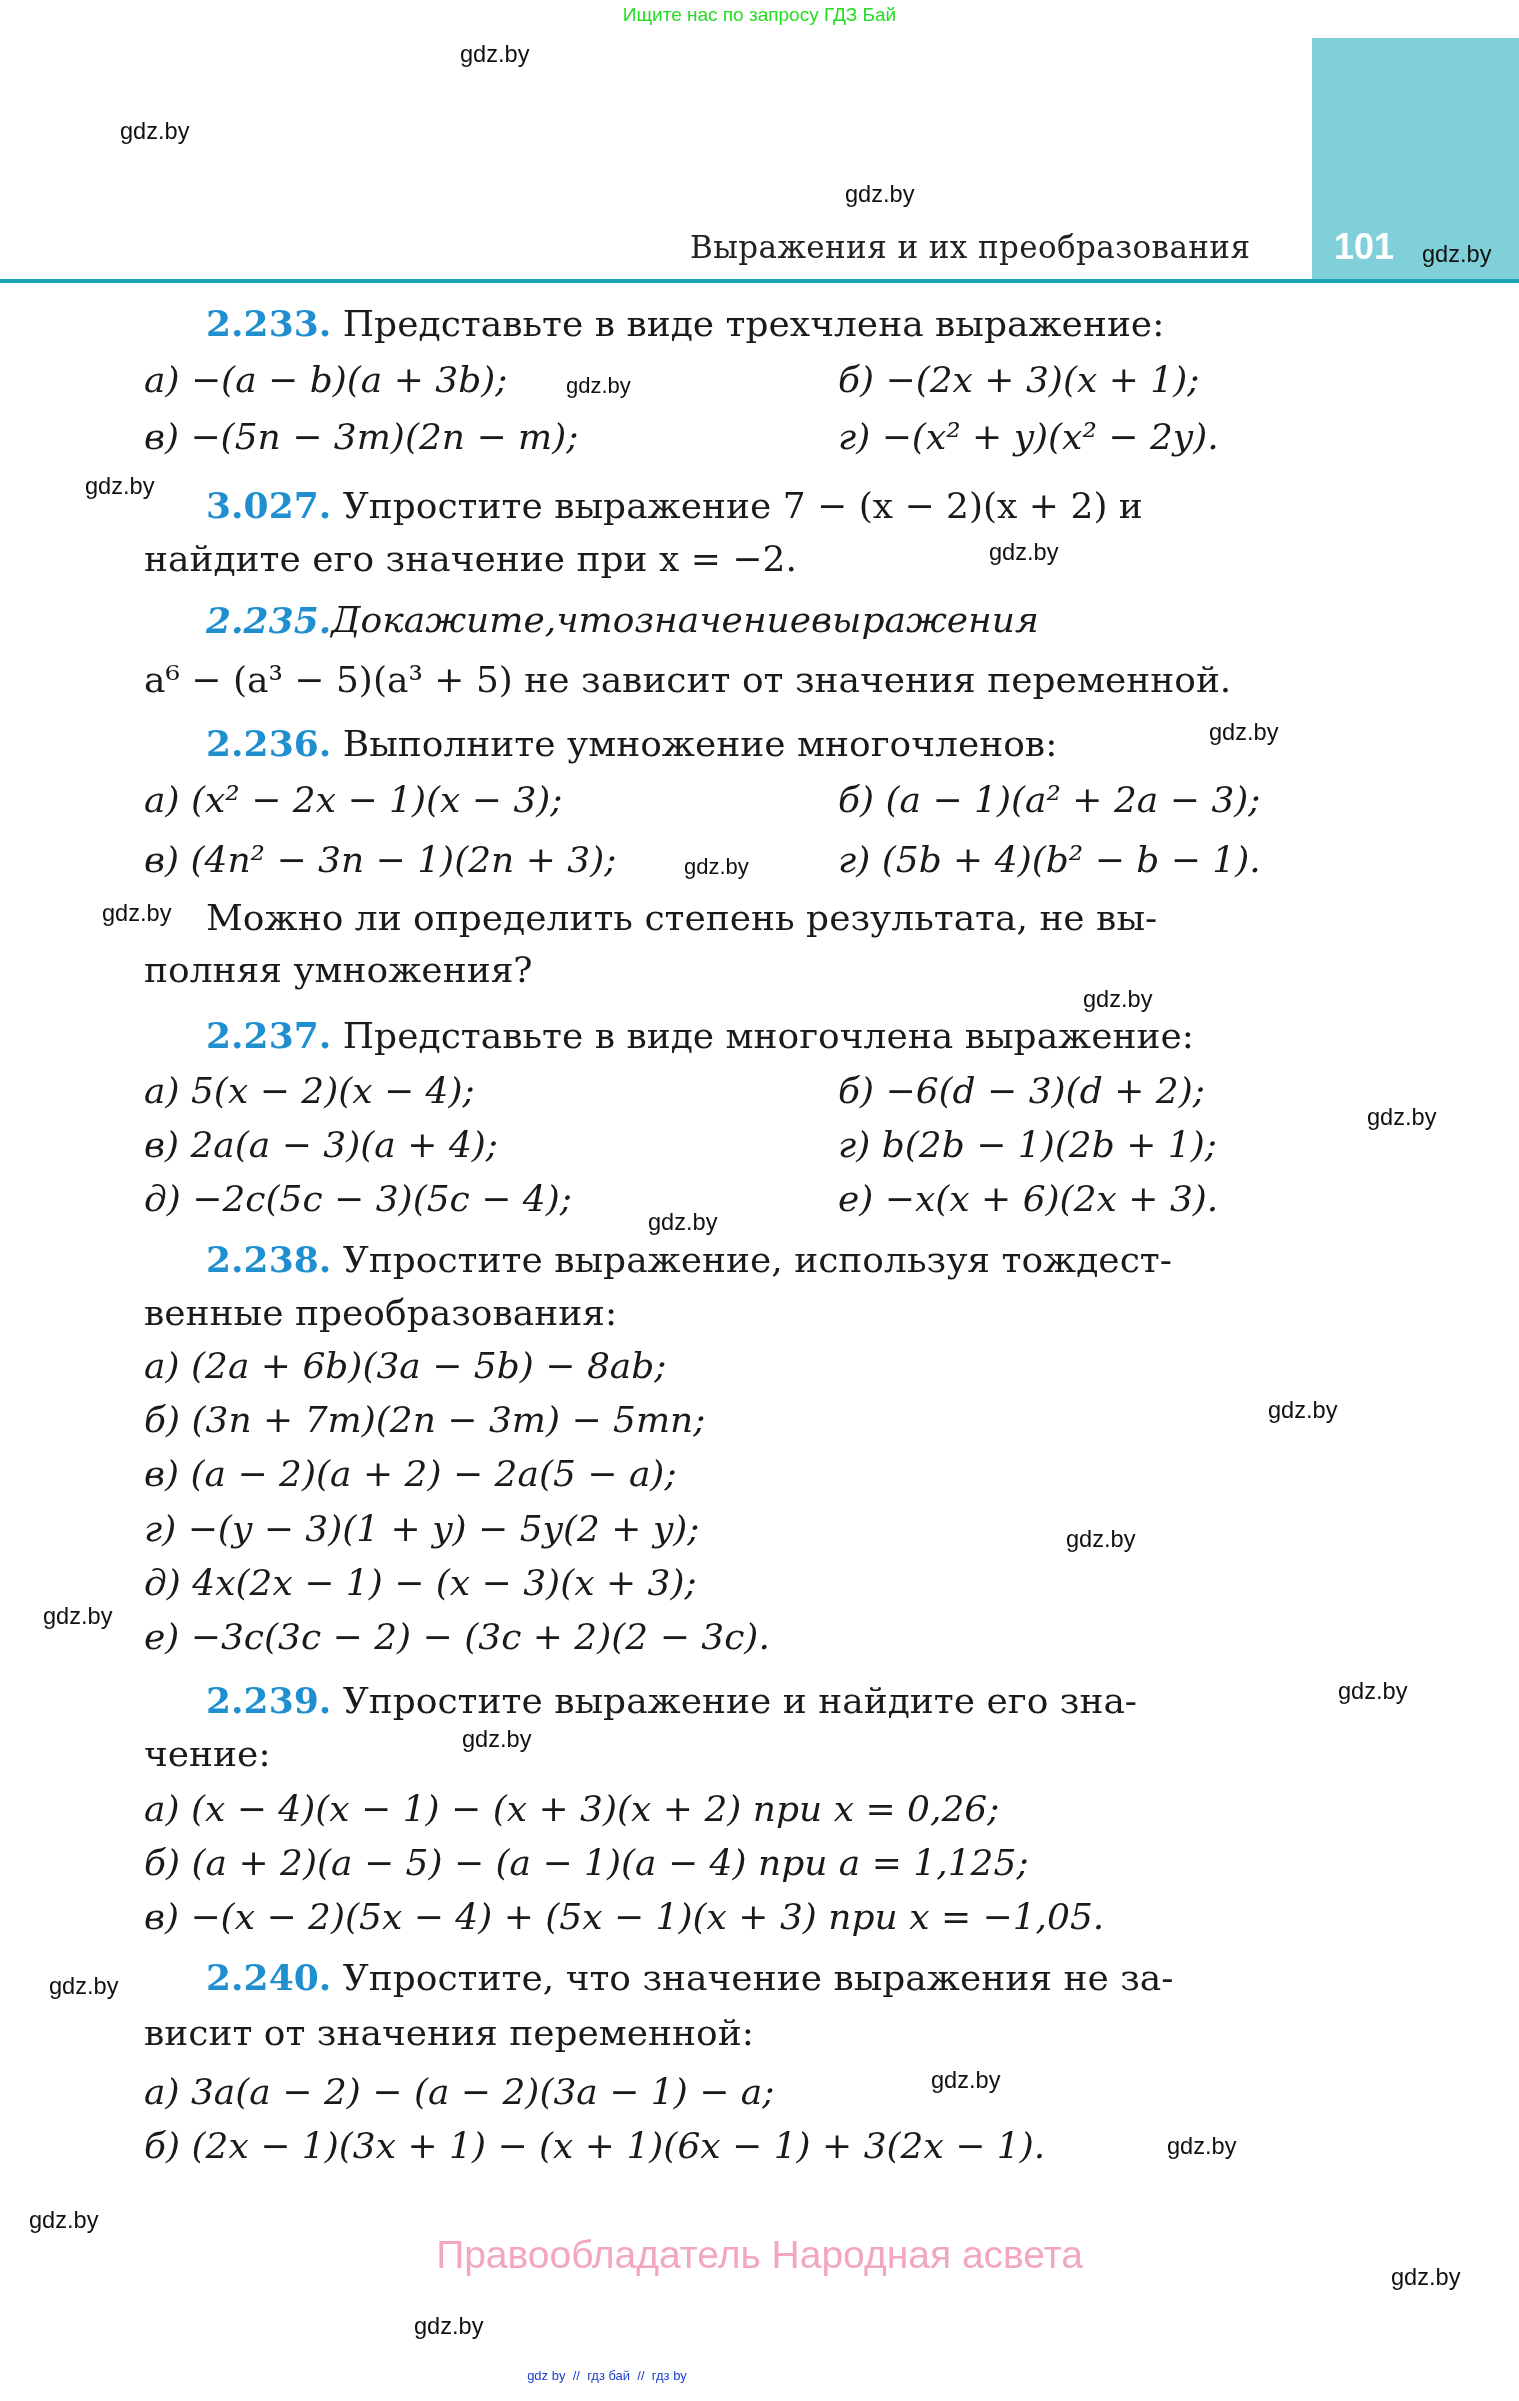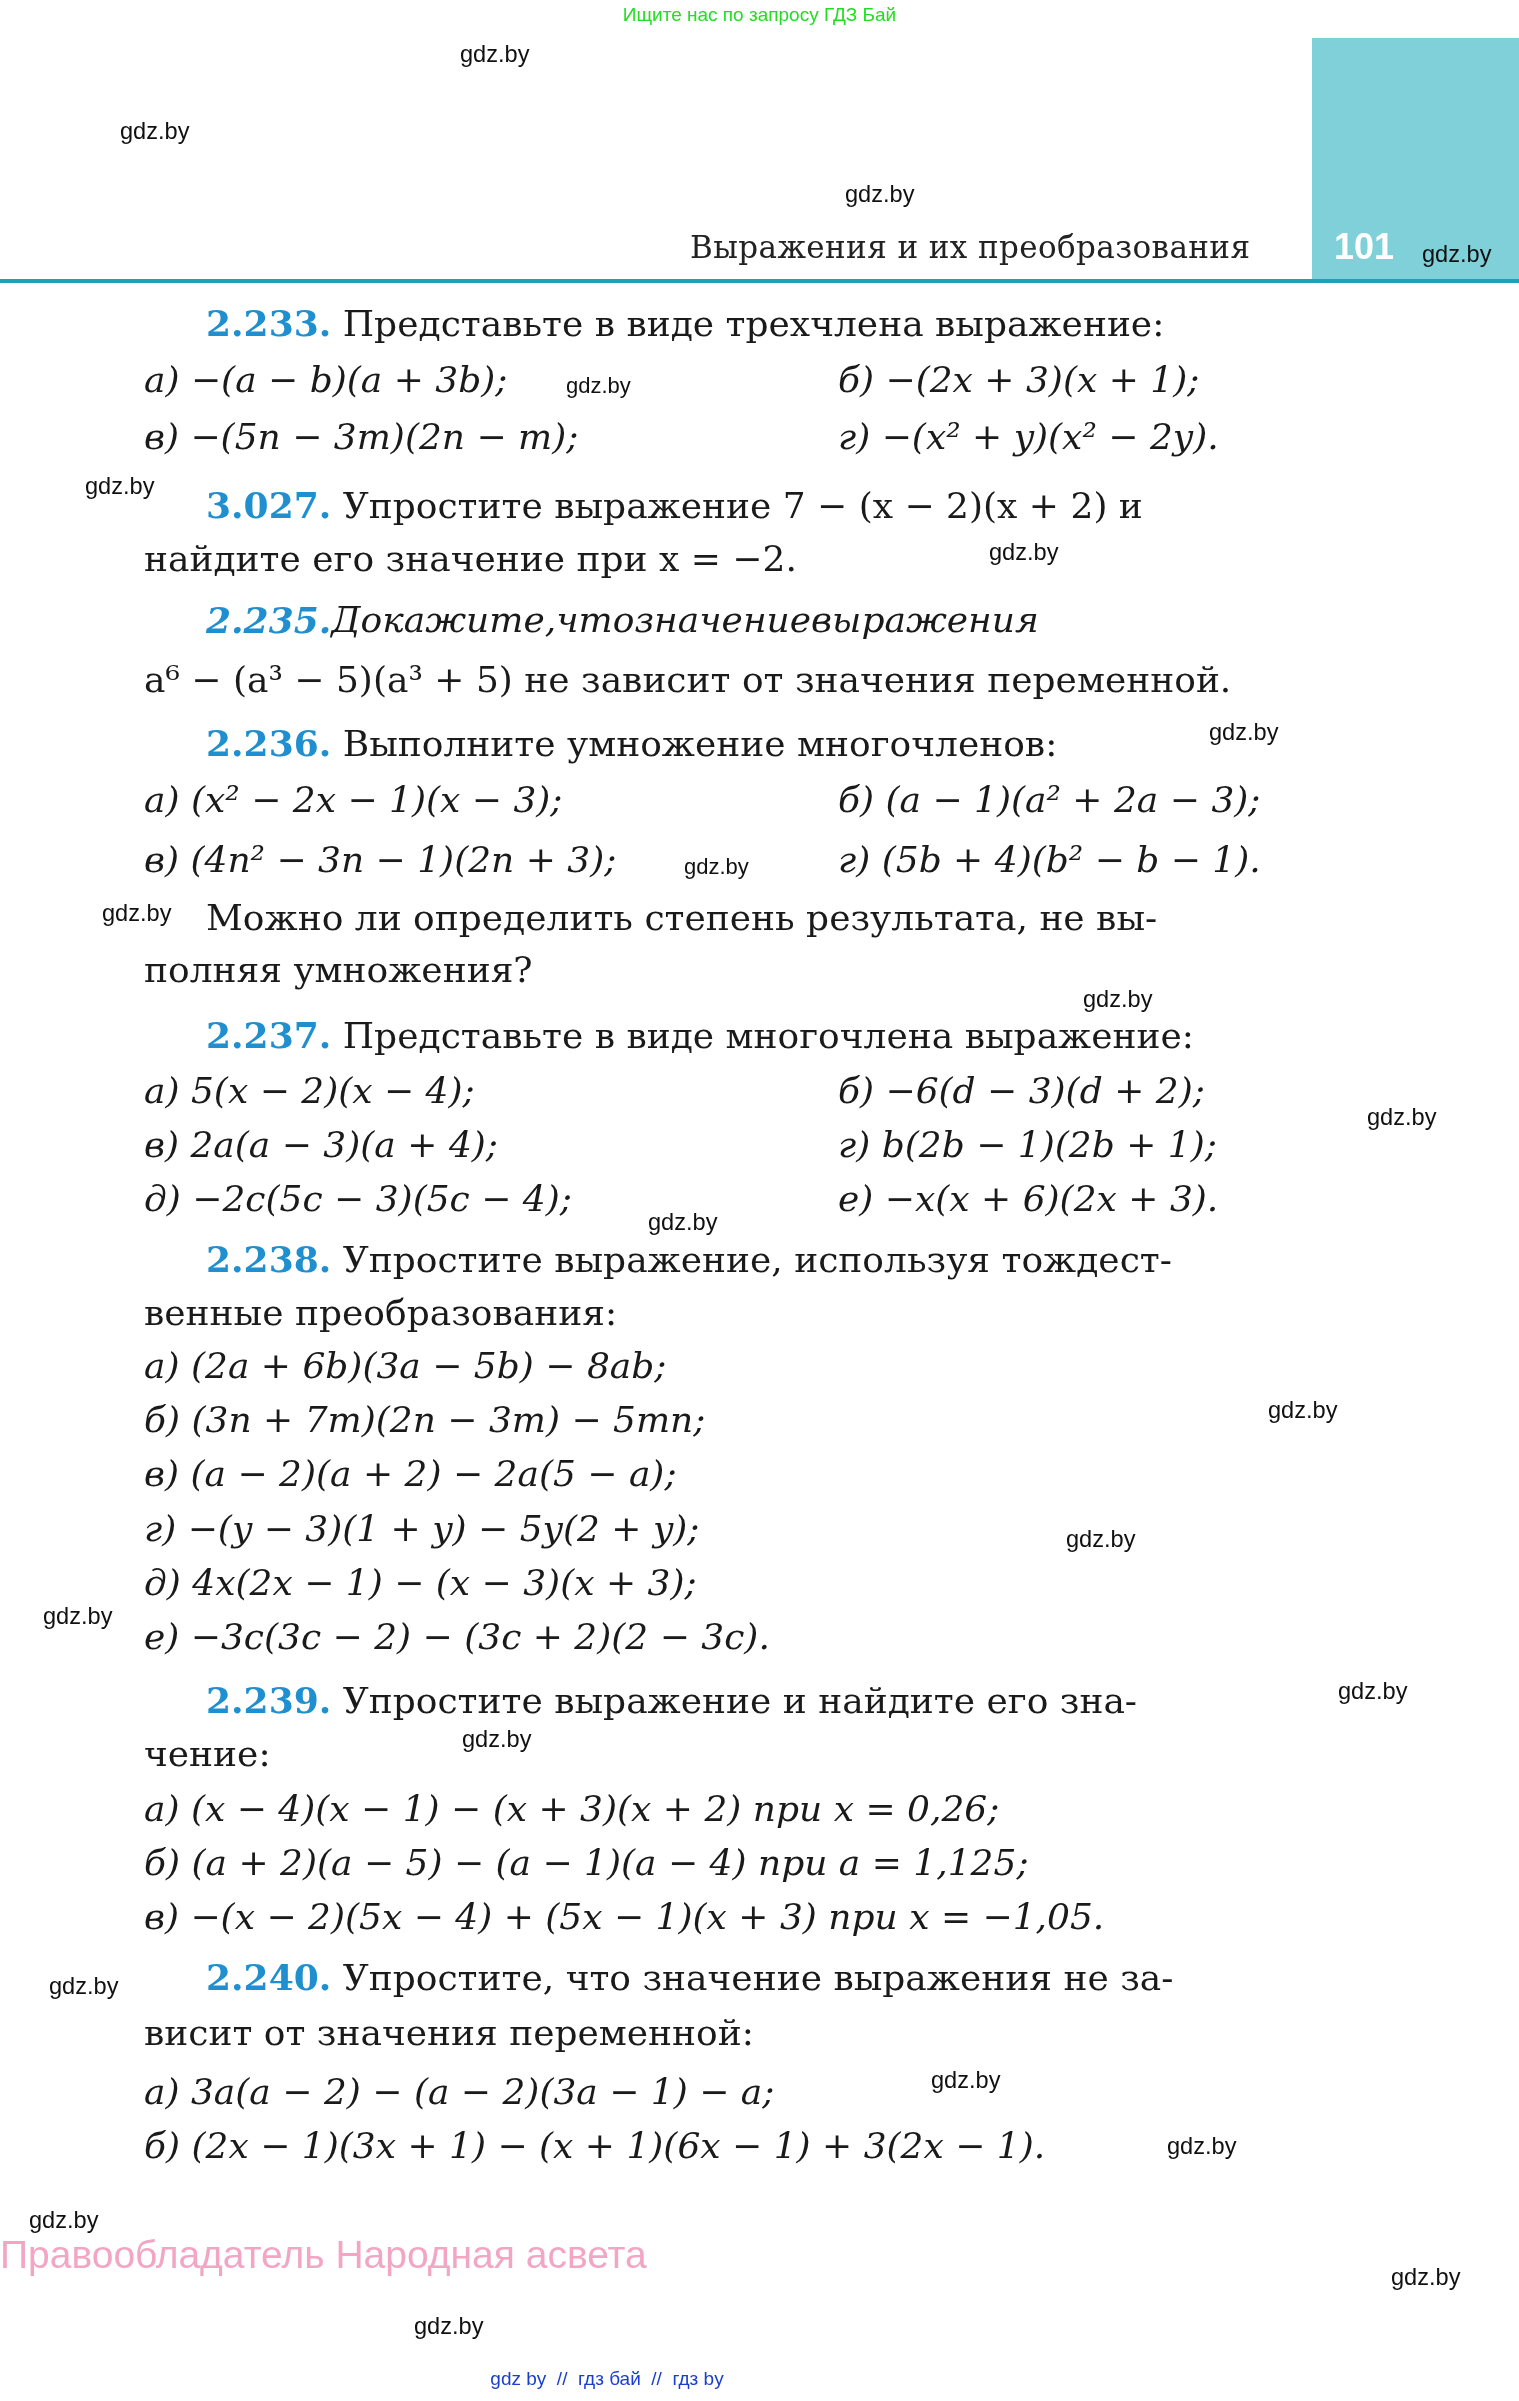--- a/index.html
+++ b/index.html
@@ -13,24 +13,24 @@
     .page-num { left: 1334px; top: 226px; font-family: "Liberation Sans", sans-serif;
                 font-weight: bold; font-size: 36px; color: #ffffff; }
     .running-head { left: 690px; top: 229px; font-size: 31px; color: #222; letter-spacing: 0.4px; }
     .wm { font-family: "Liberation Sans", sans-serif; font-size: 23.6px; color: #111; }
     .line { font-size: 36px; line-height: 1; left: 144px; }
     .num { color: #1f8fcf; font-weight: bold; }
     .m { font-style: italic; }
     .col2 { left: 838px; }
     .indent { left: 206px; }
     .justify { display: flex; justify-content: flex-start; width: 1168px; font-style: italic; }
-    .copyright { left: 0; width: 1519px; top: 2233px; 
+    .copyright { left: 0; width: 1519px; top: 2233px; text-align: center;
                  font-family: "Liberation Sans", sans-serif; font-size: 39px; color: #f2a6c4; }
     .footer-links { left: 0; width: 1214px; top: 2368px; text-align: center;
-                    font-family: "Liberation Sans", sans-serif; font-size: 19px; color: #1a3fcf; }
+                    font-family: "Liberation Sans", sans-serif; font-size: 13px; color: #1a3fcf; }
     .footer-links span { cursor: pointer; }
   </style>
 </head>
 <body>
 
 <div class="abs banner">Ищите нас по запросу ГДЗ Бай</div>
 
 <div class="abs teal-block"></div>
 <div class="abs sep-line"></div>
 <div class="abs page-num">101</div>

